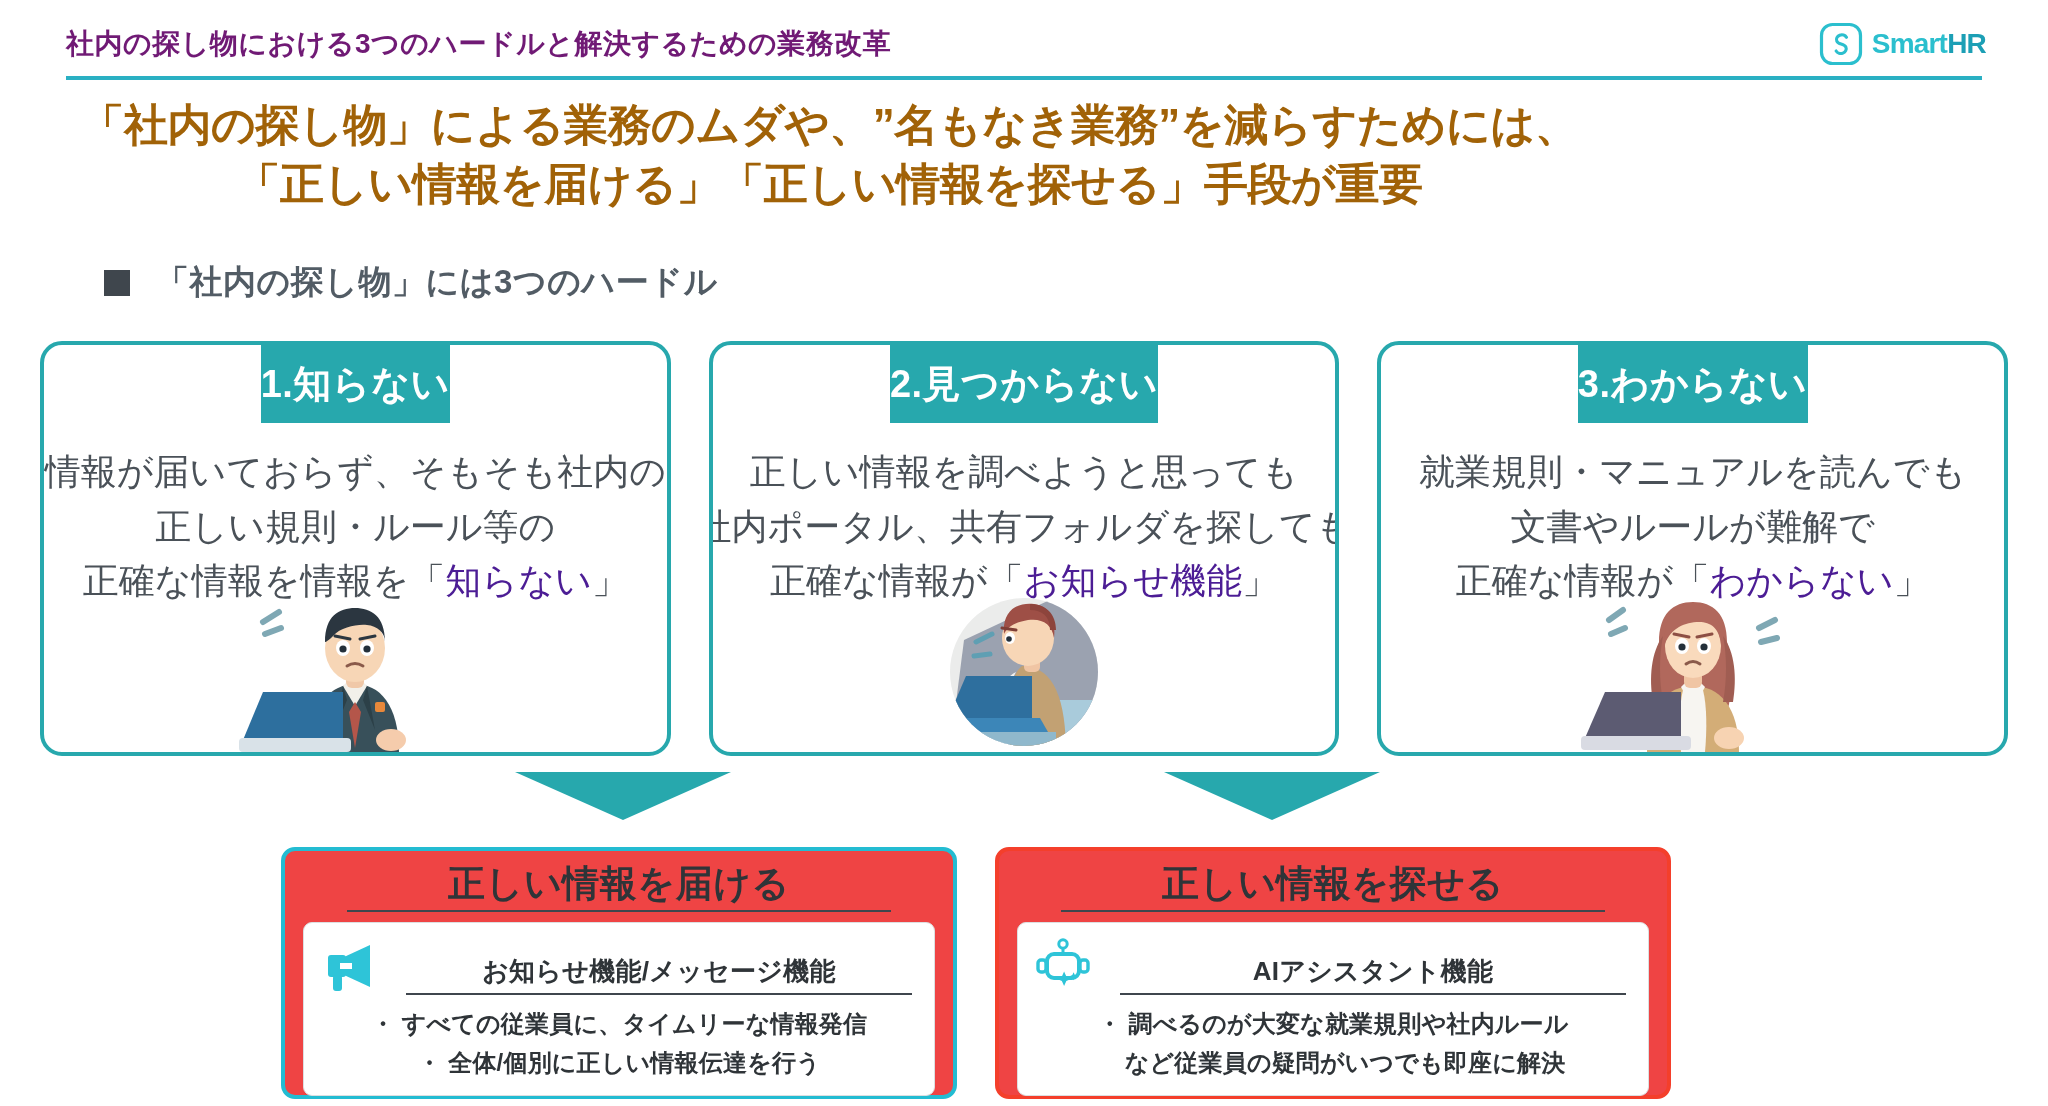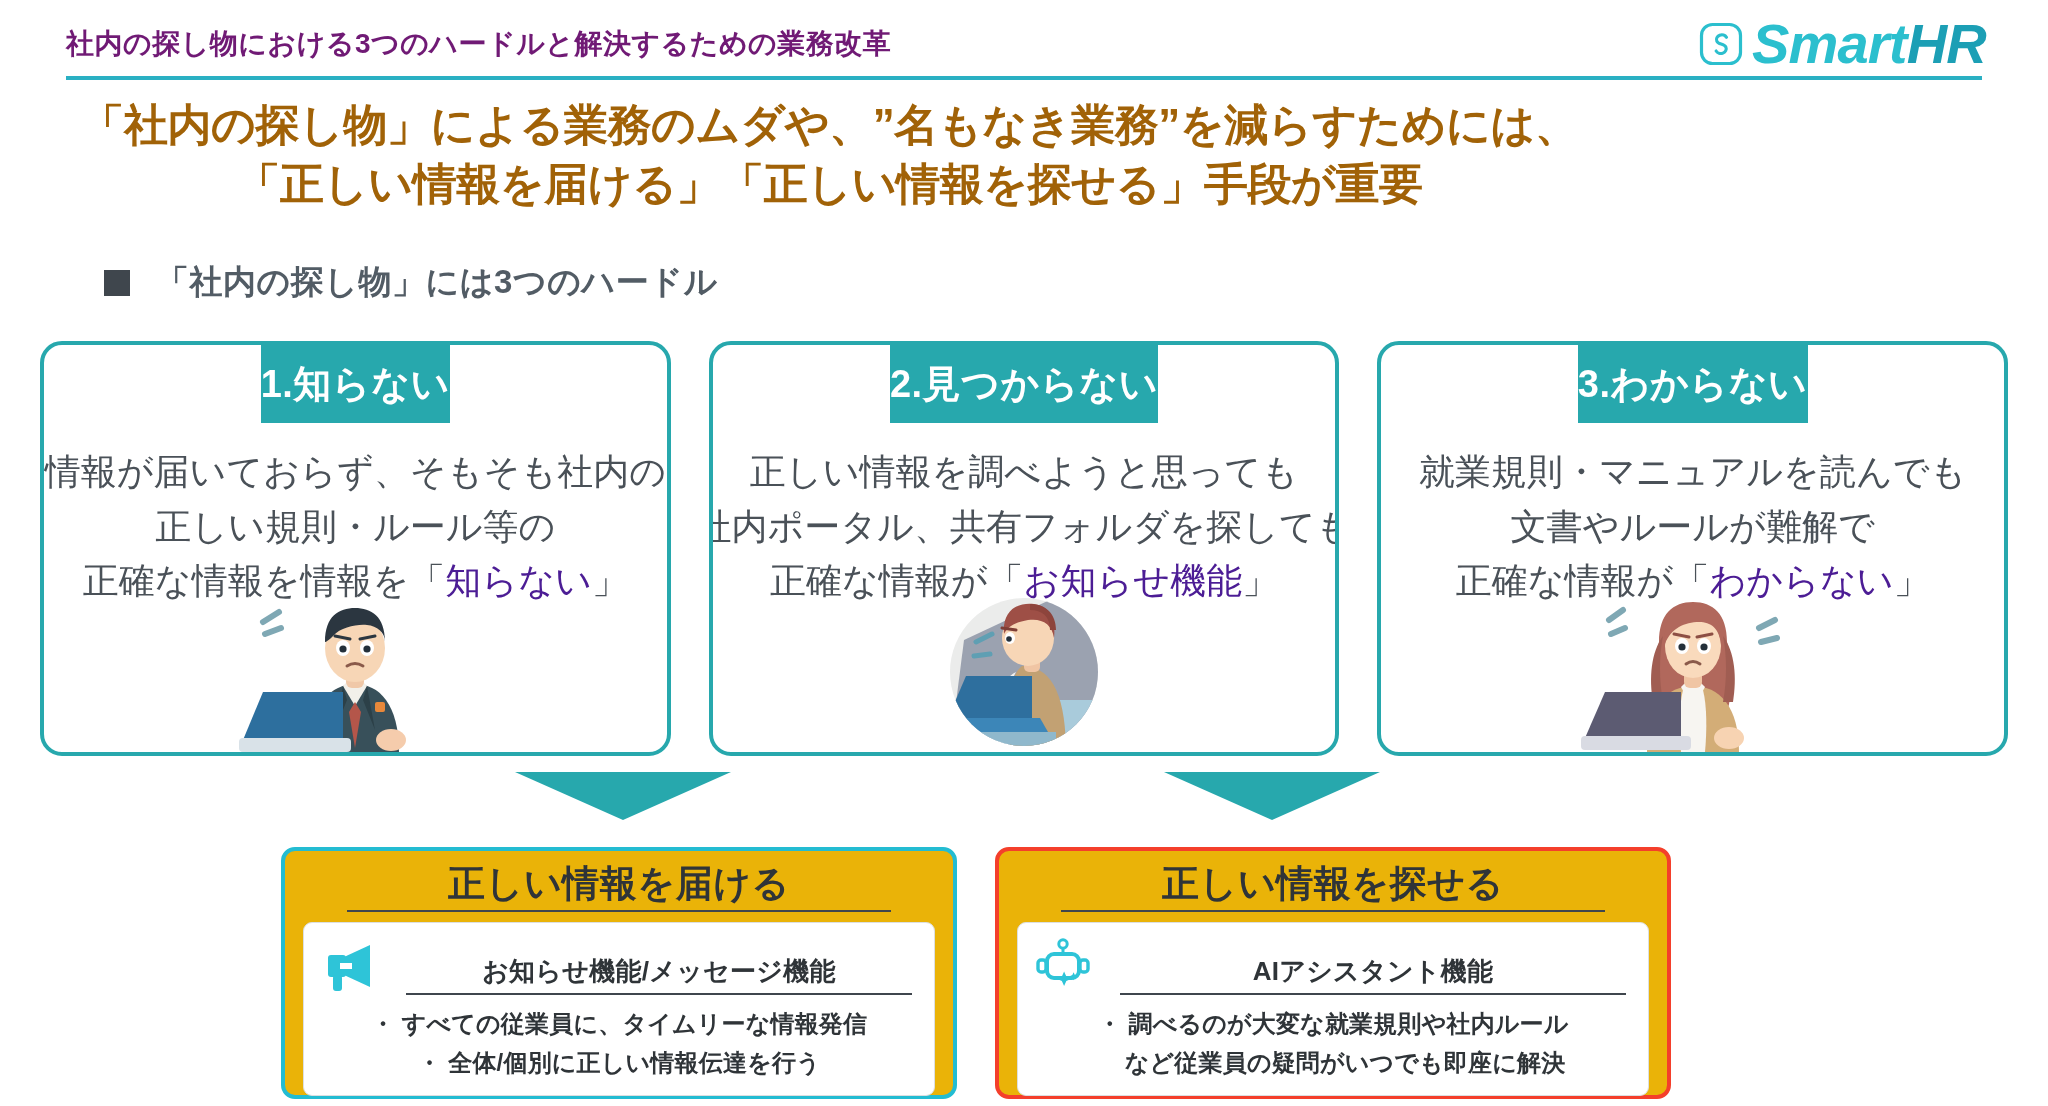--- a/index.html
+++ b/index.html
@@ -41,26 +41,25 @@
 
   .logo {
     display: flex;
     align-items: center;
     gap: 9px;
   }
 
   .logo-mark { width: 44px; height: 44px; display: block; }
 
   .logo-text {
-    font-size: 56px;
+    font-size: 28px;
     font-weight: 800;
     letter-spacing: -0.8px;
     white-space: nowrap;
     line-height: 1;
-    font-style: italic;
   }
   .logo-smart { color: #2bbfce; }
   .logo-hr { color: #1c9fb5; }
 
   .header-rule {
     position: absolute;
     top: 76px;
     left: 66px;
     width: 1916px;
     height: 4px;
@@ -180,21 +179,21 @@
     top: 847px;
     left: 281px;
     width: 1390px;
     height: 252px;
     display: flex;
     gap: 38px;
   }
 
   .sol {
     flex: 1 1 0;
-    background: #eab308;
+    background: #ef4444;
     border-radius: 14px;
     padding: 12px 18px 16px 18px;
     display: flex;
     flex-direction: column;
   }
   .sol-deliver { border: 4px solid #23bcd2; }
   .sol-search  { border: 4px solid #f43f2b; }
 
   .sol-title {
     font-size: 37px;

